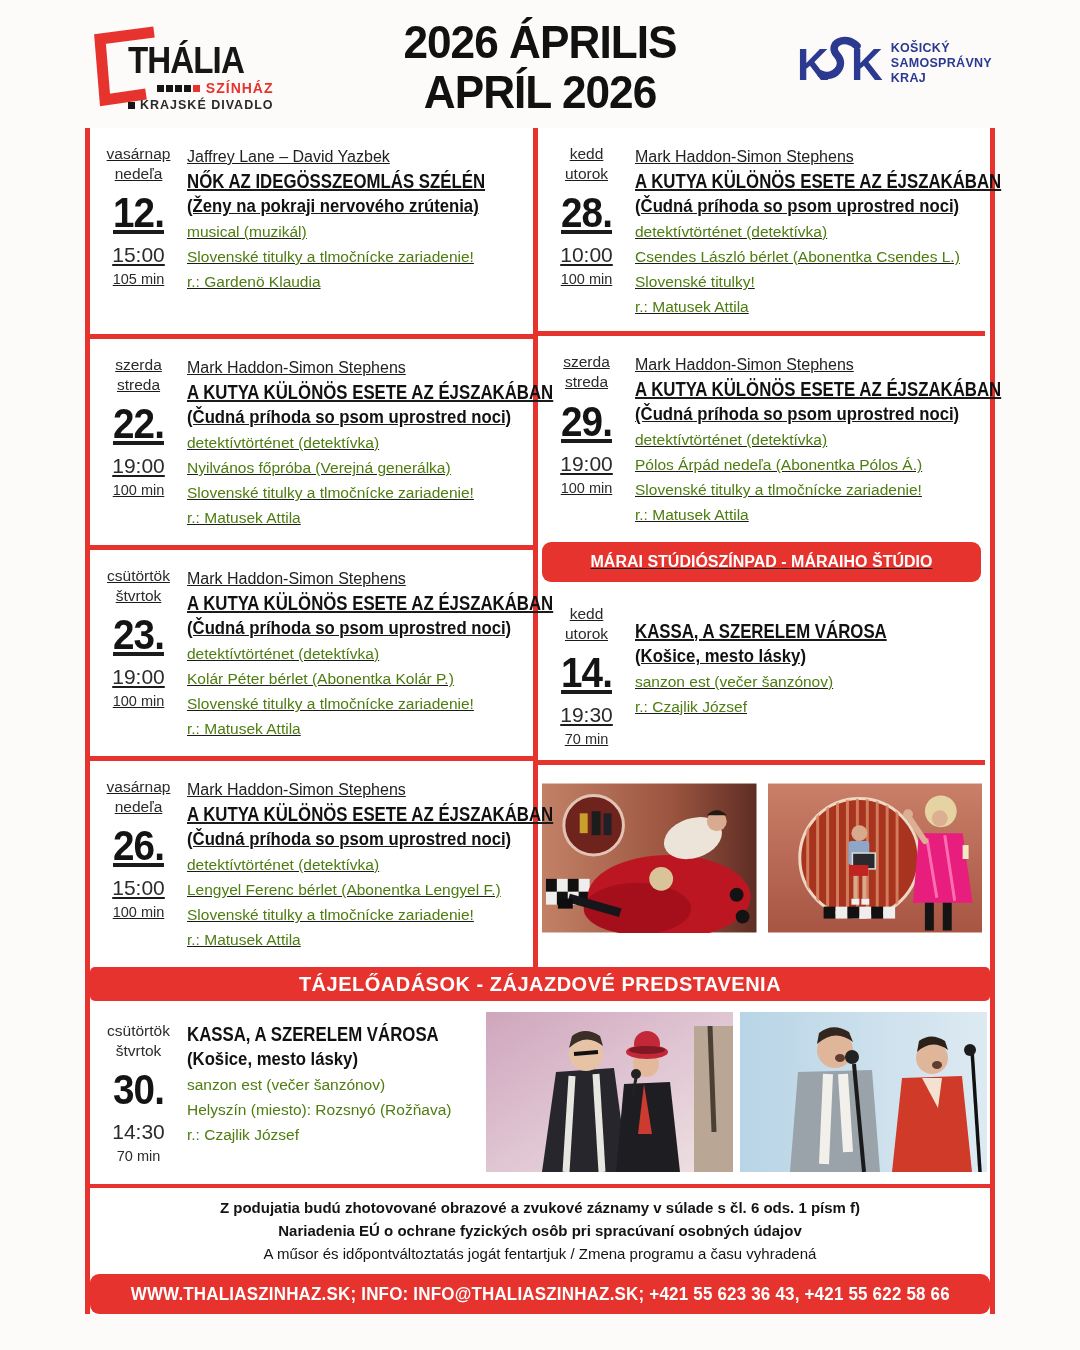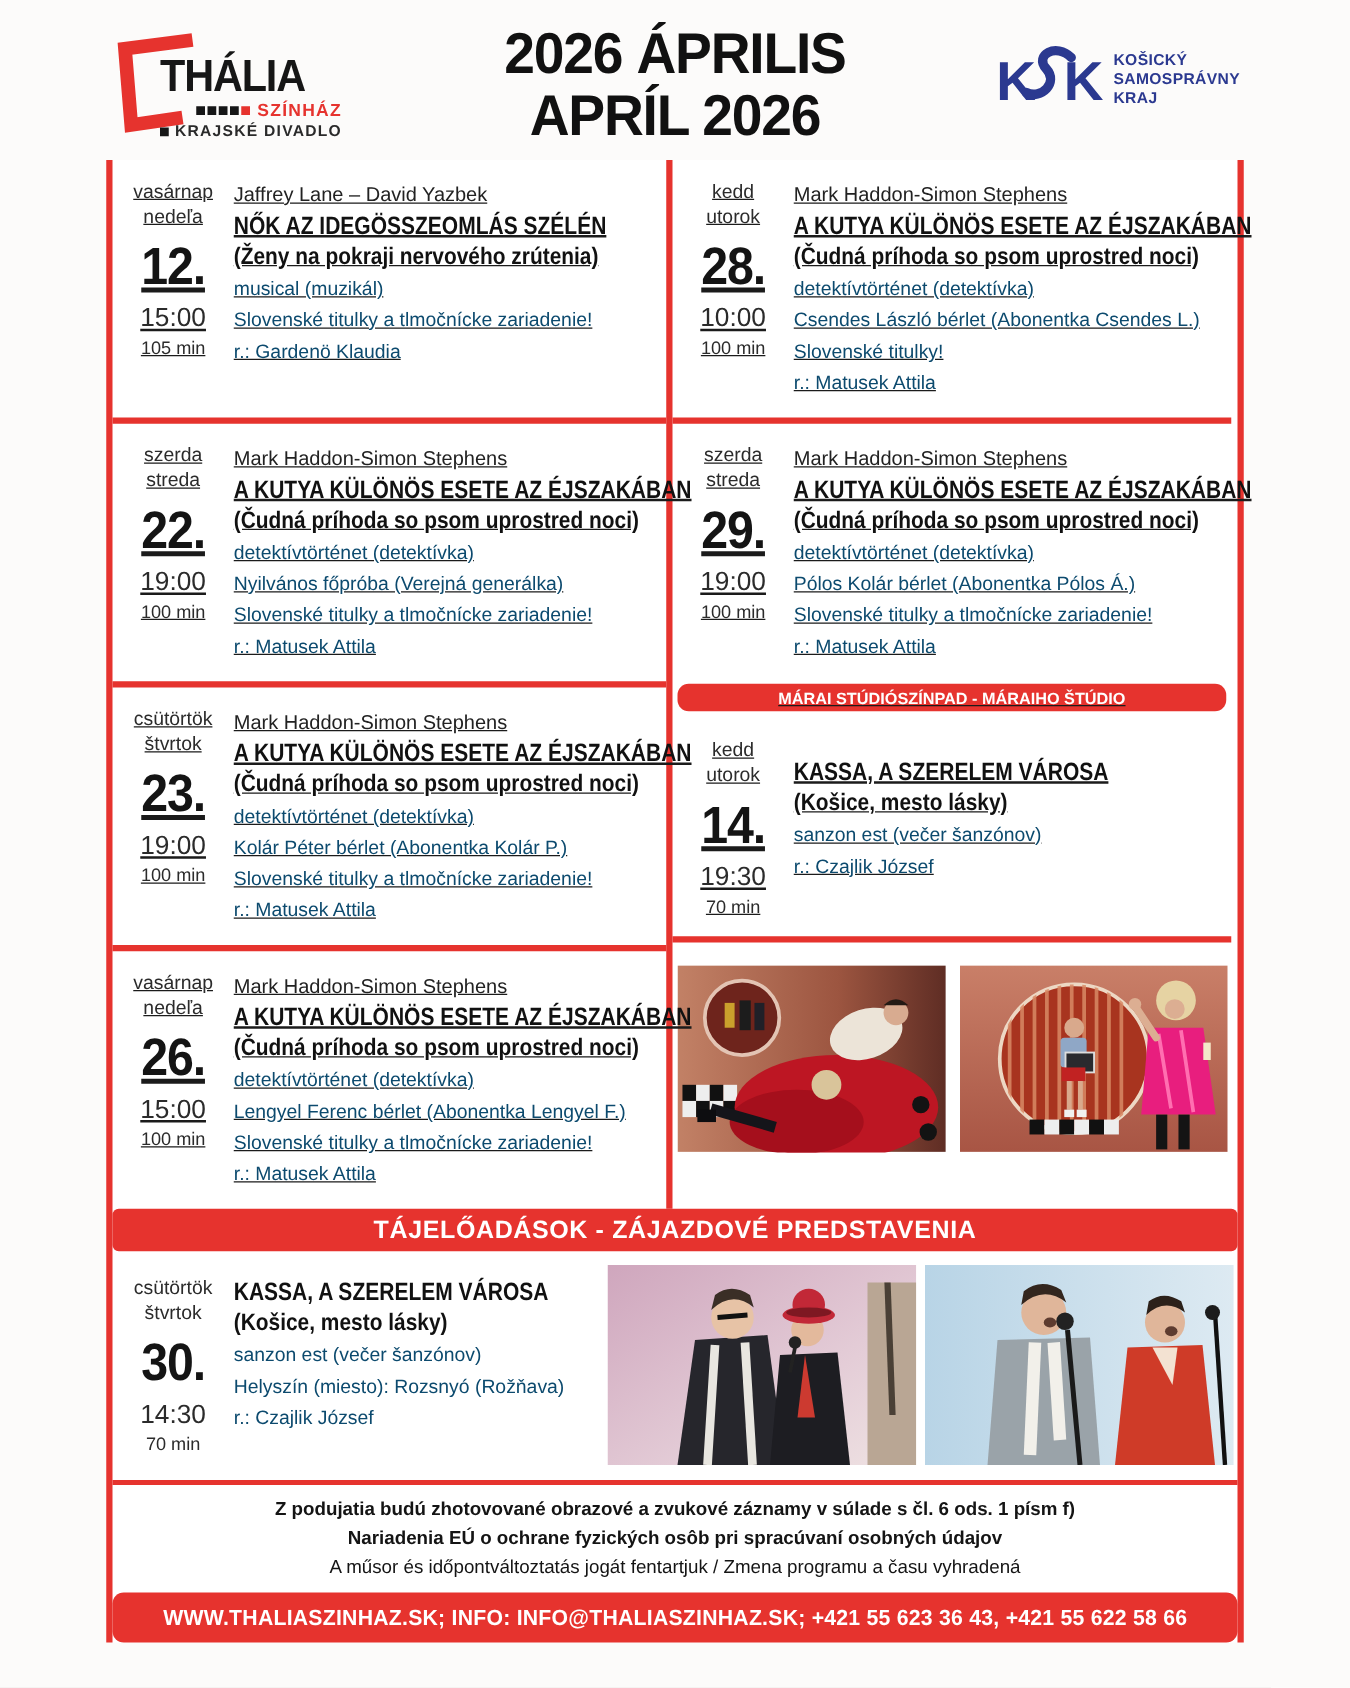--- a/index.html
+++ b/index.html
@@ -27,21 +27,21 @@
                 color:#111; transform:scaleX(.96); transform-origin:center; }
   .ksk { position:absolute; right:88px; top:36px; display:flex; align-items:center; gap:8px; }
   .ksk-text { color:#2b3990; font-weight:700; font-size:12.5px; line-height:1.2; letter-spacing:.3px; }
   
   .content { position:absolute; left:85px; top:128px; width:910px;
              border-left:5px solid #e6332e; border-right:5px solid #e6332e; background:#fff; }
   .band { background:#e6332e; color:#fff; font-weight:700; text-align:center;
           display:flex; align-items:center; justify-content:center; border-radius:5px; }
   .band.top { height:33px; font-size:21px; letter-spacing:.5px; }
   .band.tour { height:34px; font-size:20px; letter-spacing:.5px; }
-  .band.small { height:22px; font-size:13px; margin:2px 4px; border-radius:9px; }
+  .band.small { height:41px; font-size:16px; margin:2px 4px; border-radius:9px; }
   .main { display:flex; height:839px;text-decoration:underline; }
   .col { display:flex; flex-direction:column; }
   .col.left { width:448px; border-right:5px solid #e6332e; }
   .col.right { width:447px; }
   .rline { height:5px; background:#e6332e; }
   
   .event { display:flex; padding:16px 6px 0 0; }
   .event.h206 { height:206px; }
   .event.h178 { height:178px; padding-top:20px; }
   .when { width:97px; flex:0 0 97px; text-align:center; color:#2b2b2b; }
@@ -49,21 +49,21 @@
   .date { font-size:42px; font-weight:700; letter-spacing:-1px; color:#141414;
           margin:5px 0 4px; transform:scaleX(.92); }
   .time { font-size:21px; margin-top:6px; }
   .dur { font-size:14.5px; margin-top:4px; }
   .info { flex:1; padding-top:1px; }
   .author { font-size:16px; line-height:1.45; color:#222; }
   .etitle { font-size:20px; font-weight:700; line-height:1.3; white-space:nowrap;
             transform:scaleX(.84); transform-origin:left; color:#111; }
   .esub { font-size:19px; font-weight:700; line-height:1.3; white-space:nowrap;
           transform:scaleX(.88); transform-origin:left; color:#111; }
-  .eline { font-size:15.5px; line-height:1.62; color:#0c4a6e; white-space:nowrap; }
+  .eline { font-size:15.5px; line-height:1.62; color:#4d7c0f; white-space:nowrap; }
   
   .photos { display:flex; gap:11px; padding:18px 3px 0 4px; height:205px; }
   .photos svg { display:block; }
   .bottom { display:flex; height:183px; padding:10px 4px 0 0; }
   .bottom .event30 { display:flex; width:396px; padding-top:10px; }
   .bottom .info { padding-top:0; }
   .bphotos { display:flex; gap:7px; padding-top:1px; }
   
   .fullline { height:4px; background:#e6332e; }
   .notes { text-align:center; padding:9px 10px 7px; }
@@ -235,21 +235,21 @@
             <div class="day">streda</div>
             <div class="date">29.</div>
             <div class="time">19:00</div>
             <div class="dur">100 min</div>
           </div>
           <div class="info">
             <div class="author">Mark Haddon-Simon Stephens</div>
             <div class="etitle">A KUTYA KÜLÖNÖS ESETE AZ ÉJSZAKÁBAN</div>
             <div class="esub">(Čudná príhoda so psom uprostred noci)</div>
             <div class="eline">detektívtörténet (detektívka)</div>
-            <div class="eline">Pólos Kolár bérlet (Abonentka Pólos Á.)</div>
+            <div class="eline">Pólos Árpád nedeľa (Abonentka Pólos Á.)</div>
             <div class="eline">Slovenské titulky a tlmočnícke zariadenie!</div>
             <div class="eline">r.: Matusek Attila</div>
           </div>
         </div>
 
         <div class="band small">MÁRAI STÚDIÓSZÍNPAD - MÁRAIHO ŠTÚDIO</div>
 
         <div class="event h178">
           <div class="when">
             <div class="day">kedd</div>

